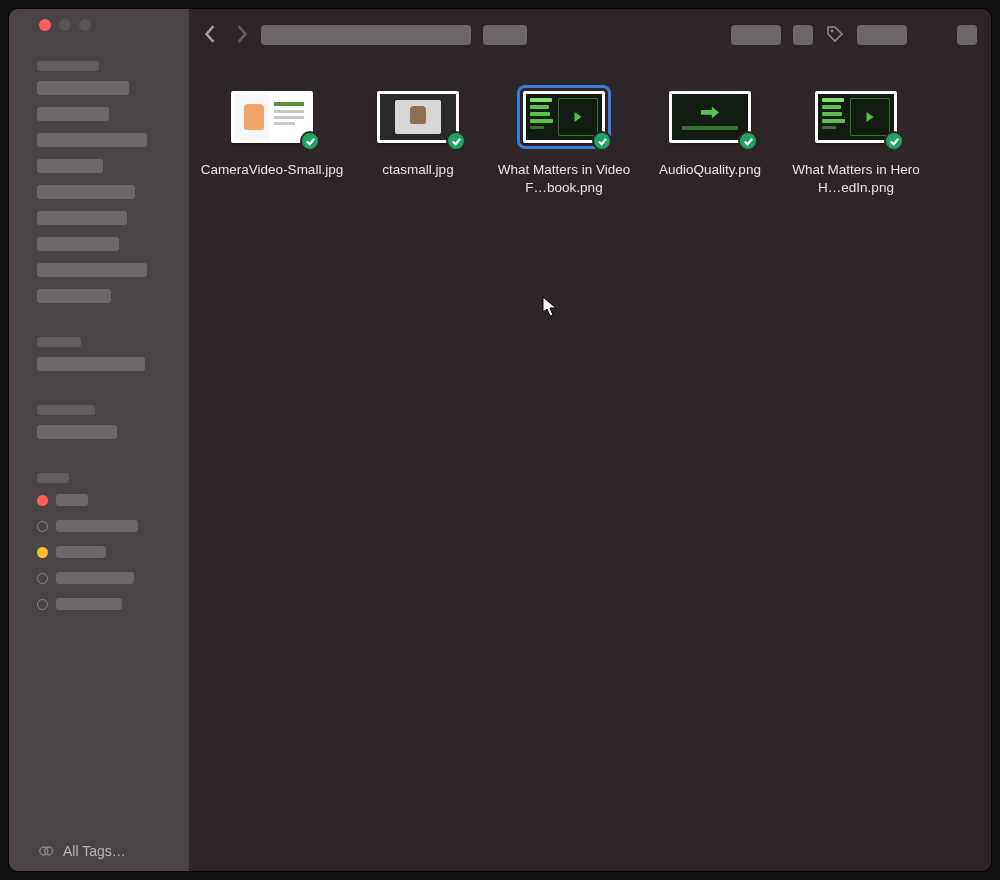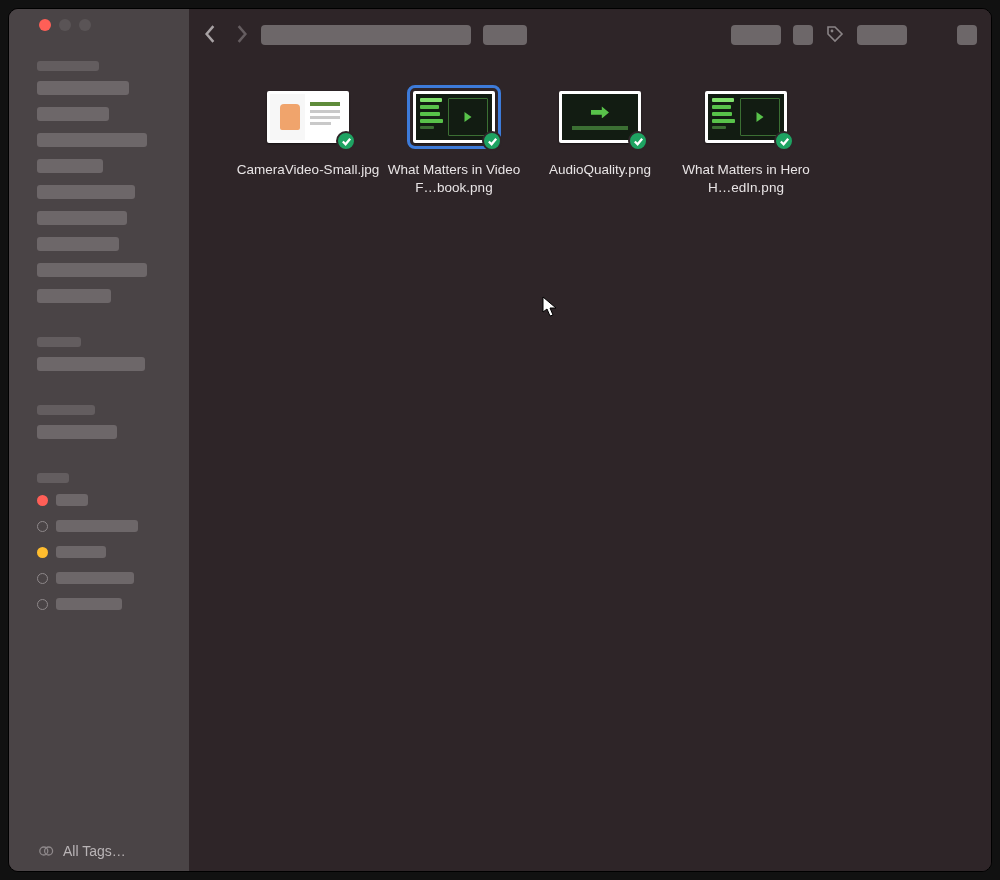--- a/index.html
+++ b/index.html
@@ -108,21 +108,20 @@
   .pill-sm { width: 44px; }
   .pill-md { width: 50px; }
   .square-pill { width: 20px; height: 20px; background:#6d6769; border-radius:4px; }
   .tag-icon { color:#8a8486; }
   .tag-icon svg { width:20px; height:20px; }
   
   .content {
     flex: 1;
     padding: 20px 10px 10px 10px;
     overflow: auto;
-    margin-left: 36px;
   }
   .grid {
     display: grid;
     grid-template-columns: repeat(5, 146px);
     gap: 26px 0;
     justify-content: start;
   }
   .file {
     width: 146px;
     display: flex;
@@ -358,20 +357,31 @@
               <div class="sync-badge">
                 <svg viewBox="0 0 12 12">
                   <path d="M2 6 L5 9 L10 3"></path>
                 </svg>
               </div>
             </div>
             <div class="fname">CameraVideo-Small.jpg</div>
           </div>
           <div class="file">
             <div class="thumb-wrap">
+              <div class="thumb thumb-cta"></div>
+              <div class="sync-badge">
+                <svg viewBox="0 0 12 12">
+                  <path d="M2 6 L5 9 L10 3"></path>
+                </svg>
+              </div>
+            </div>
+            <div class="fname">ctasmall.jpg</div>
+          </div>
+          <div class="file">
+            <div class="thumb-wrap">
               <div class="thumb sel thumb-matters">
                 <div class="mleft">
                   <span></span>
                   <span></span>
                   <span></span>
                   <span></span>
                   <span></span>
                 </div>
                 <div class="mright"></div>
               </div>

